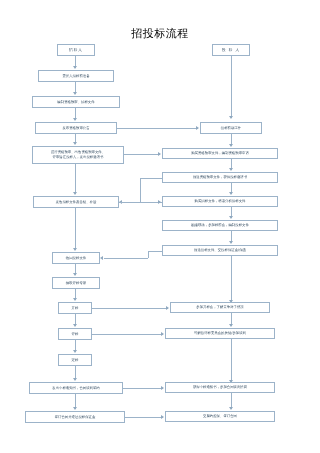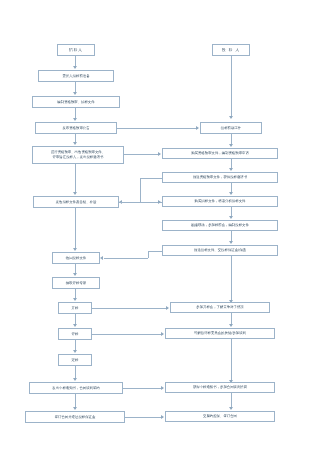--- a/index.html
+++ b/index.html
@@ -76,20 +76,21 @@
     border-top: 2px solid transparent;
     border-bottom: 2px solid transparent;
     border-right: 3px solid #8fa8bf;
   }
 </style>
 </head>
 <body style="background: rgb(255, 255, 255);">
 
 <div id="chart-root">
 
+  <div class="title" style="color: rgb(0, 0, 0);">招投标流程</div>
 
   <div class="node role" style="left: 57px; top: 44px; width: 38px; height: 12px; border-color: rgb(156, 179, 201); background: rgb(255, 255, 255); color: rgb(31, 58, 82);">招标人</div>
   <div class="conn v" style="left: 75px; top: 56px; height: 12px; background: rgb(156, 179, 201);"></div>
   <div class="arrow down" style="left:73px; top:66px;"></div>
 
   <div class="node" style="left: 38px; top: 70px; width: 76px; height: 12px; border-color: rgb(156, 179, 201); background: rgb(255, 255, 255); color: rgb(31, 58, 82);">委托人招标前准备</div>
   <div class="conn v" style="left: 75px; top: 82px; height: 12px; background: rgb(156, 179, 201);"></div>
   <div class="arrow down" style="left:73px; top:92px;"></div>
 
   <div class="node" style="left: 32px; top: 96px; width: 88px; height: 12px; border-color: rgb(156, 179, 201); background: rgb(255, 255, 255); color: rgb(31, 58, 82);">编制资格预审、招标文件</div>

